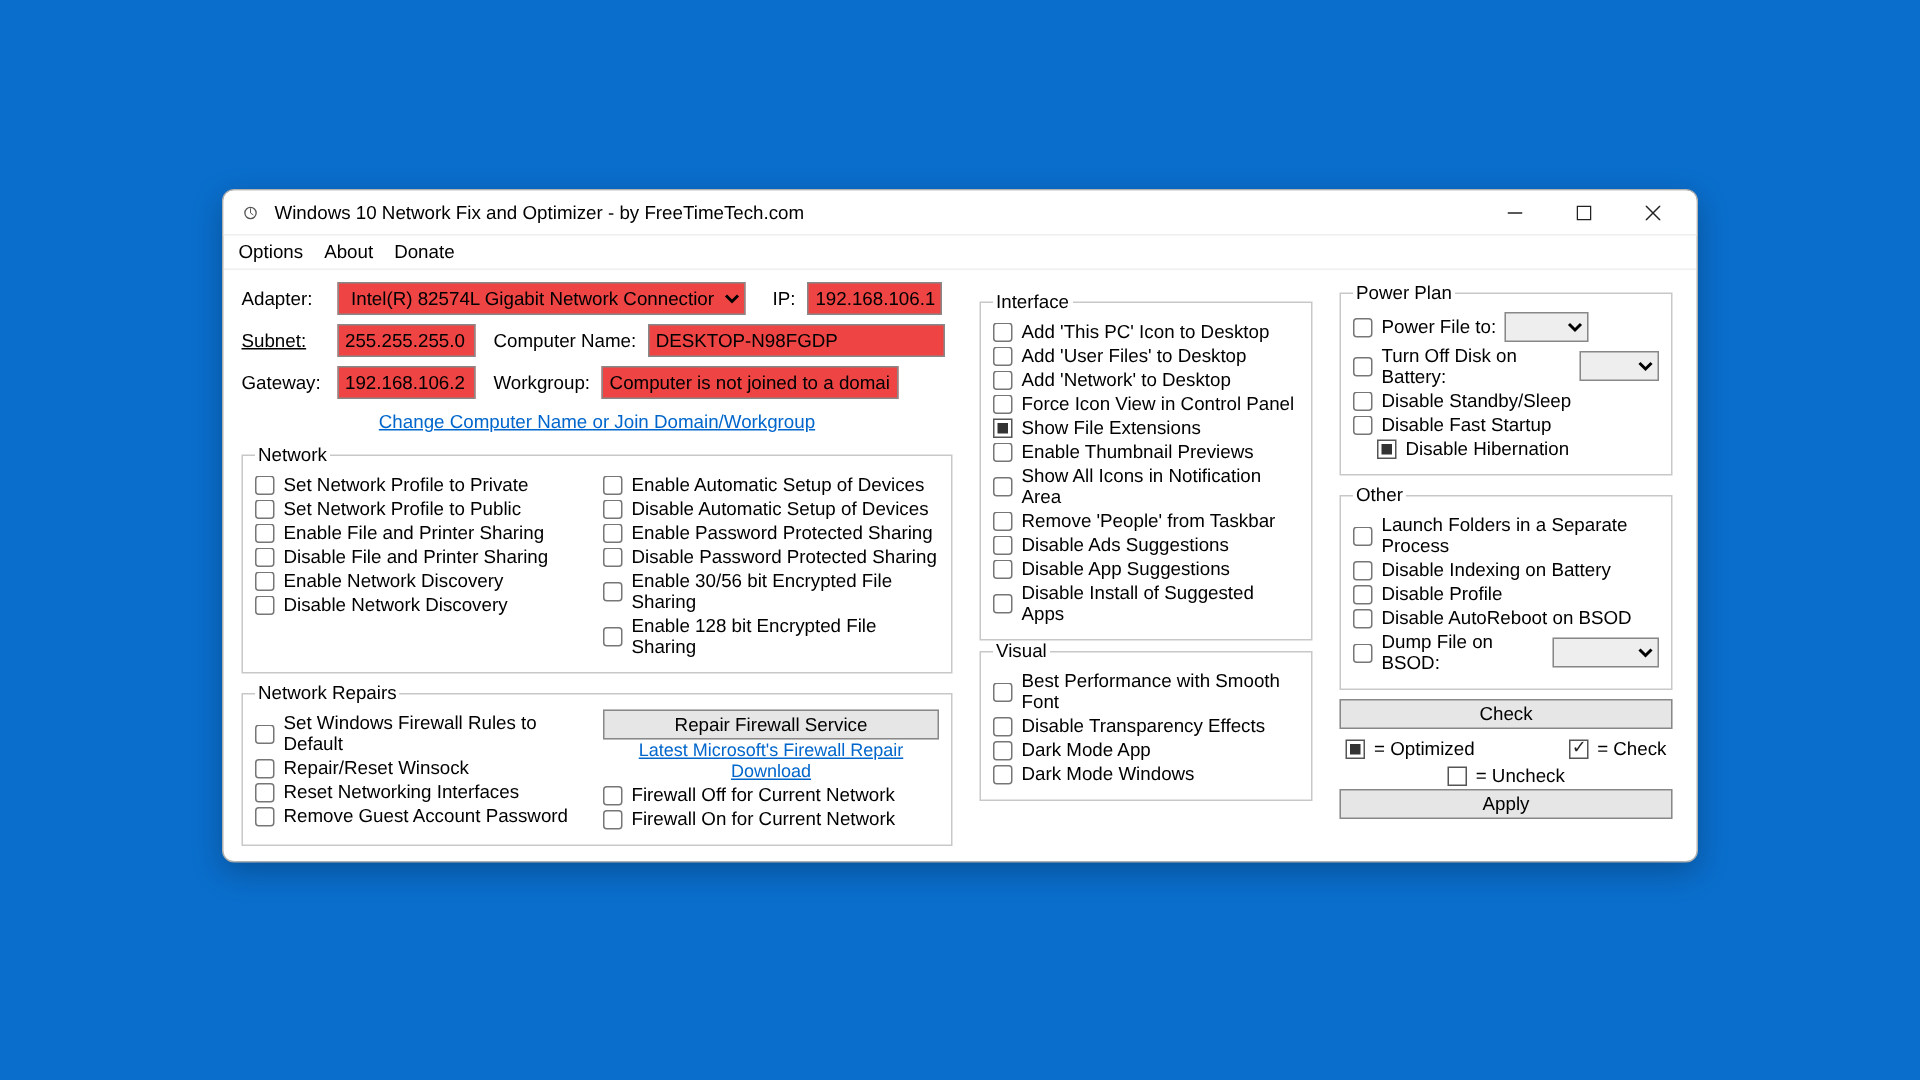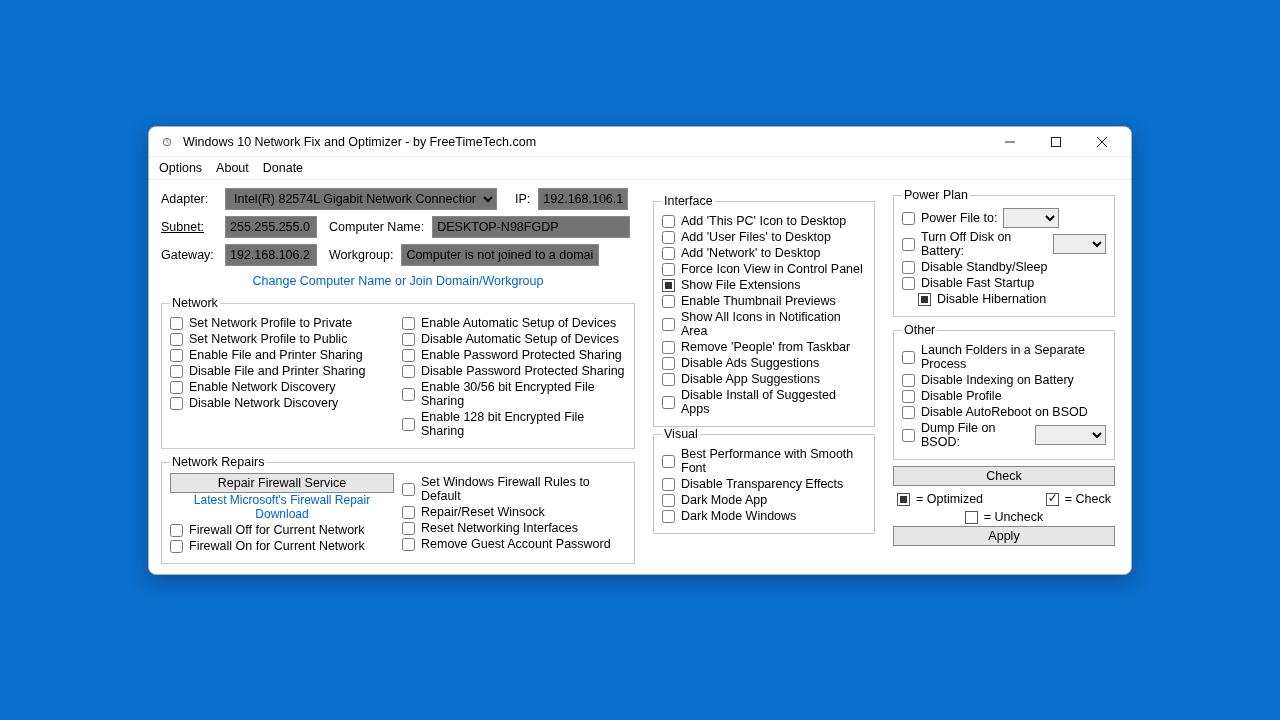--- a/index.html
+++ b/index.html
@@ -61,32 +61,32 @@
   .col.mid  { width: 222px; }
   .col.right{ width: 222px; }
   
   .row { display:flex; align-items:center; gap:8px; margin-bottom:6px; }
   .row label { display:inline-block; }
   .lbl-adapter { width: 56px; }
   .lbl-subnet  { width: 56px; text-decoration: underline; }
   .lbl-gateway { width: 56px; }
   select, input[type=text] {
     border: 1px solid #888;
-    background: #737373;
+    background: #ef4444;
     font: inherit;
     height: 22px;
     padding: 1px 4px;
   }
   select { appearance: auto; }
   input[type=text] { }
   .adapter-sel { width: 272px; }
   .ip-field { width: 90px; text-align:center;}
   .net-field { width: 92px; }
   .big-field { width: 198px; }
-  .link { color: #0066cc; cursor: pointer; }
+  .link { color: #0066cc; text-decoration: underline; cursor: pointer; }
   .center { text-align: center; }
   fieldset.group {
     border: 1px solid #c8c8c8;
     margin-top: 6px;
     padding: 4px 8px 8px 8px;
     position: relative;
   }
   fieldset.group > legend {
     font-size: 12.5px;
     padding: 0 2px;
@@ -262,47 +262,47 @@
                 <span>Enable 128 bit Encrypted File Sharing</span>
               </label>
           </div>
         </div>
       </fieldset>
 
       <fieldset class="group">
         <legend>Network Repairs</legend>
         <div class="twocol">
           <div>
+            <label class="chk">
+                <input type="checkbox" style="">
+                <span>Set Windows Firewall Rules to Default</span>
+              </label>
+            <label class="chk">
+                <input type="checkbox" style="">
+                <span>Repair/Reset Winsock</span>
+              </label>
+            <label class="chk">
+                <input type="checkbox" style="">
+                <span>Reset Networking Interfaces</span>
+              </label>
+            <label class="chk">
+                <input type="checkbox" style="">
+                <span>Remove Guest Account Password</span>
+              </label>
+          </div>
+          <div>
             <button class="btn wide" style="height:20px">Repair Firewall Service</button>
             <div class="center"><span class="link" style="font-size:12px">Latest Microsoft's Firewall Repair Download</span></div>
             <label class="chk">
                 <input type="checkbox" style="">
                 <span>Firewall Off for Current Network</span>
               </label>
             <label class="chk">
                 <input type="checkbox" style="">
                 <span>Firewall On for Current Network</span>
-              </label>
-          </div>
-          <div>
-            <label class="chk">
-                <input type="checkbox" style="">
-                <span>Set Windows Firewall Rules to Default</span>
-              </label>
-            <label class="chk">
-                <input type="checkbox" style="">
-                <span>Repair/Reset Winsock</span>
-              </label>
-            <label class="chk">
-                <input type="checkbox" style="">
-                <span>Reset Networking Interfaces</span>
-              </label>
-            <label class="chk">
-                <input type="checkbox" style="">
-                <span>Remove Guest Account Password</span>
               </label>
           </div>
         </div>
       </fieldset>
     </div>
 
     <div class="col mid">
       <fieldset class="group">
         <legend>Interface</legend>
         <label class="chk">

